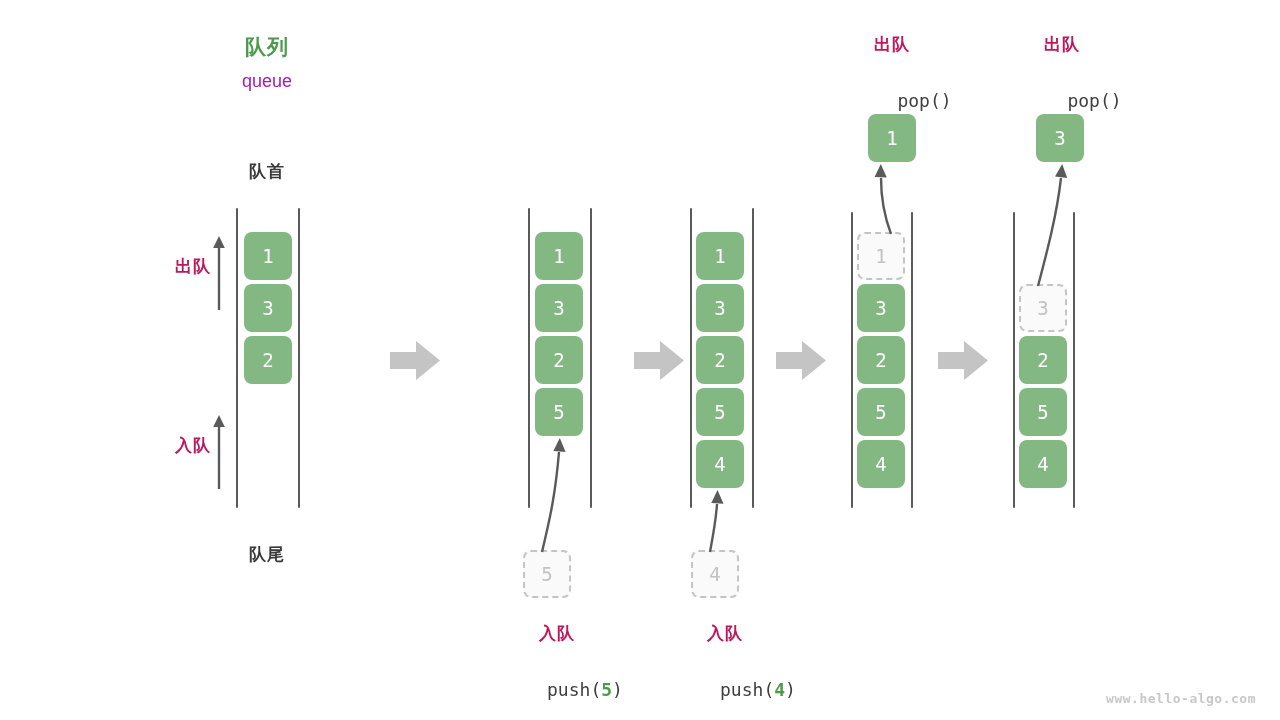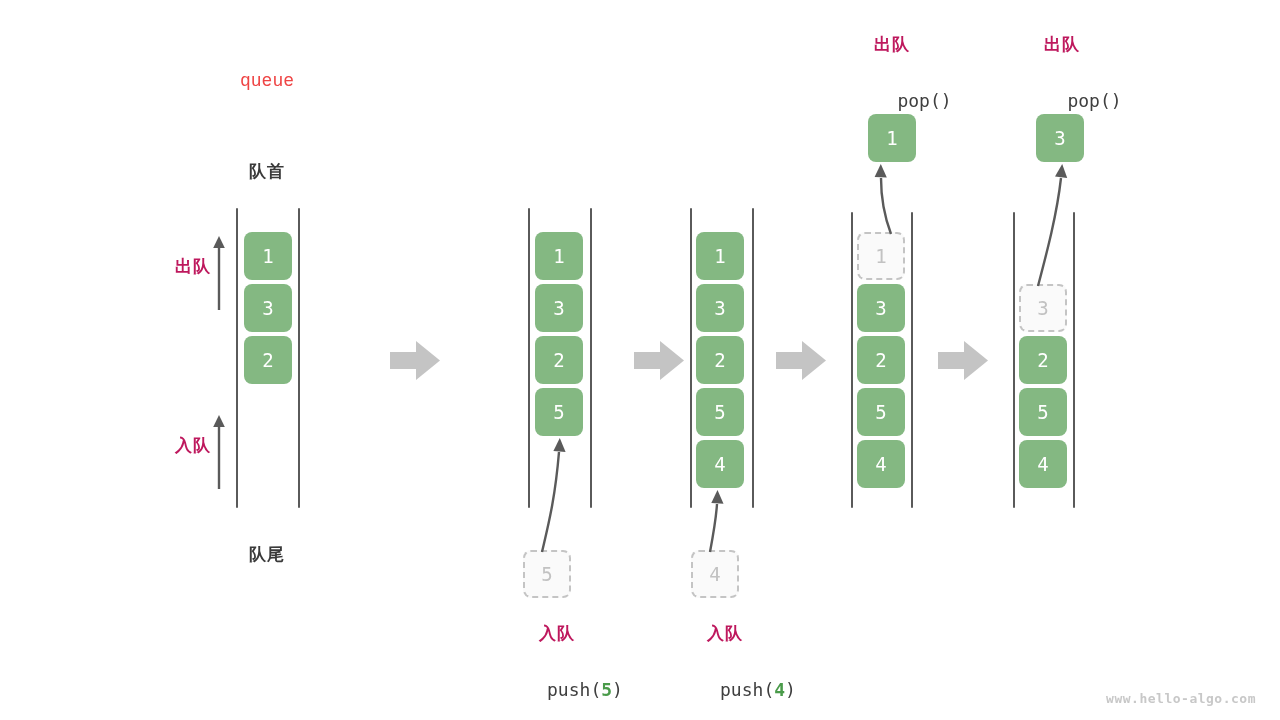--- a/index.html
+++ b/index.html
@@ -12,22 +12,22 @@
 
   
   .abs{position:absolute;}
 
   
   .title-cn{
     font-size:21px;font-weight:bold;color:#4a9b4a;
     text-align:center;letter-spacing:1px;
   }
   .title-en{
-    font-size:18px;color:#ef4444;text-align:center;
-    font-family:Liberation Mono, monospace;
+    font-size:18px;color:#a21caf;text-align:center;
+    font-family:Liberation Sans, sans-serif;
   }
   .label-cn-bold{
     font-size:17px;font-weight:bold;color:#3a3a3a;
     text-align:center;letter-spacing:1px;
   }
   .op-cn{
     font-size:17px;font-weight:bold;color:#be185d;text-align:center;
     letter-spacing:1px;
   }
   .op-code{
@@ -65,20 +65,21 @@
     font-family:"DejaVu Sans Mono","Liberation Mono",monospace;
     font-weight:bold;
   }
   svg{overflow:visible;}
 </style>
 </head>
 <body>
 
 <div id="stage">
 
+  <div class="abs title-cn" style="left:187px;top:33px;width:160px;">队列</div>
   <div class="abs title-en" style="left:187px;top:71px;width:160px;">queue</div>
 
   <div class="abs label-cn-bold" style="left:207px;top:160px;width:120px;">队首</div>
   <div class="abs label-cn-bold" style="left:207px;top:543px;width:120px;">队尾</div>
 
   <div class="abs op-cn" style="left:141px;top:255px;width:70px;text-align:right;">出队</div>
   <div class="abs op-cn" style="left:141px;top:434px;width:70px;text-align:right;">入队</div>
 
   <svg class="abs" style="left:208px;top:234px;" width="22" height="76">
     <line x1="11" y1="76" x2="11" y2="12" stroke="#5a5a5a" stroke-width="2.4"></line>

